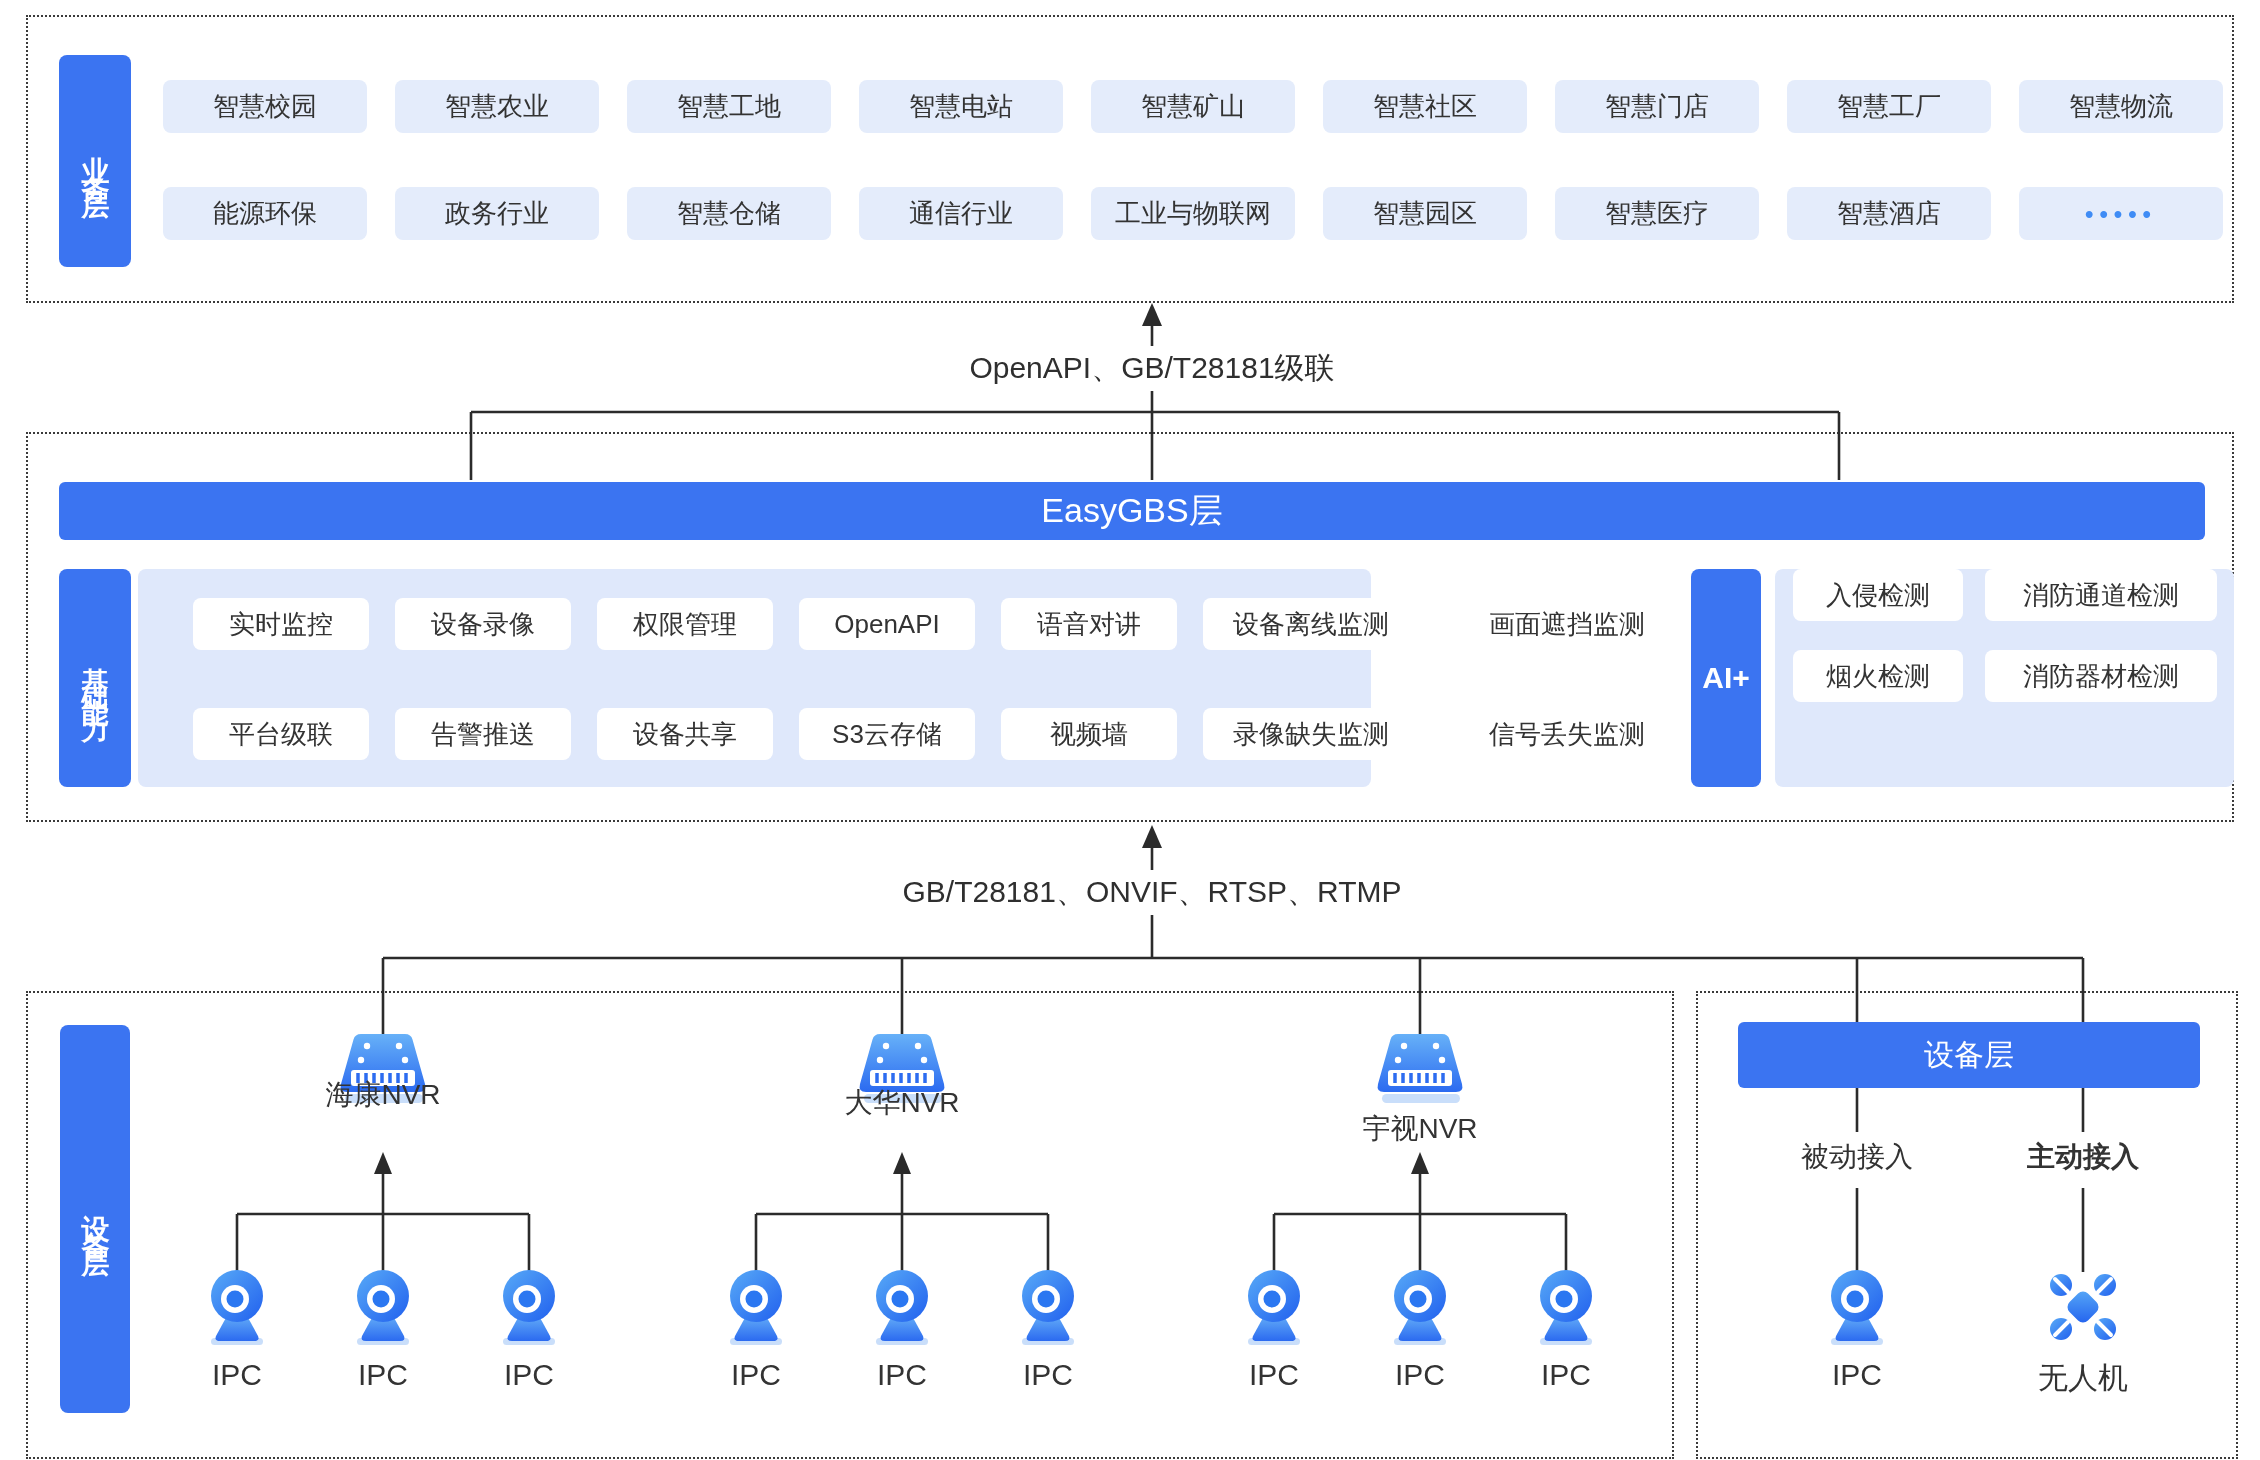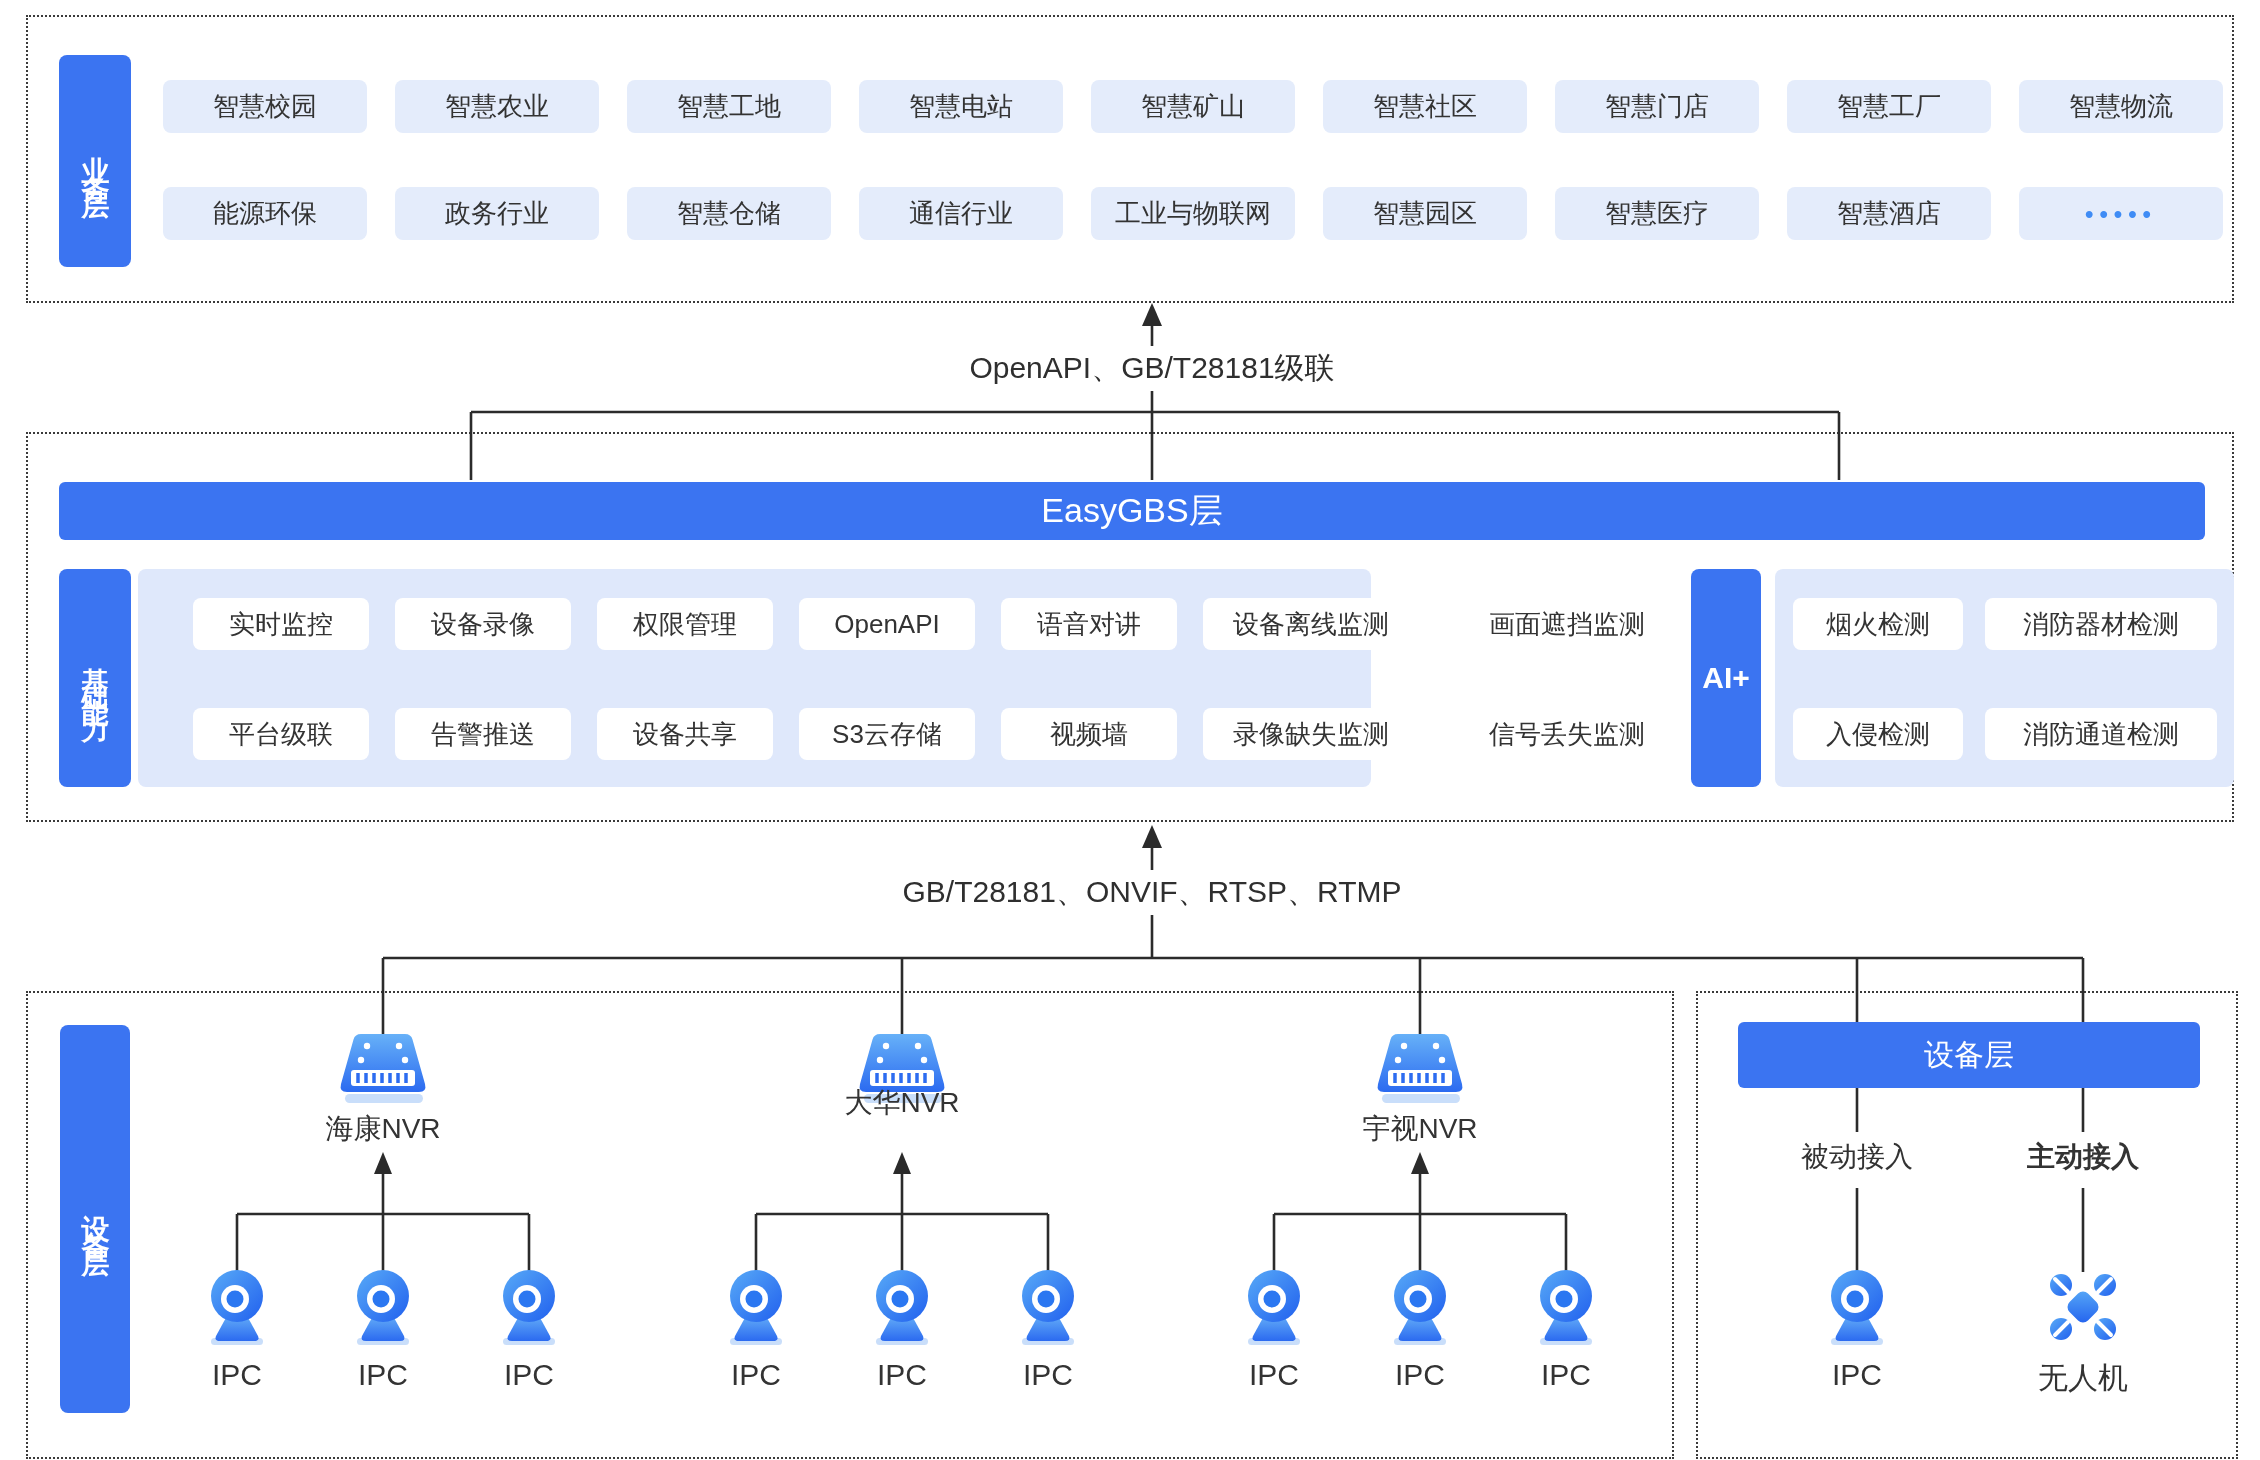--- a/index.html
+++ b/index.html
@@ -136,27 +136,27 @@
         <div class="wchip">S3云存储</div>
         <div class="wchip">视频墙</div>
         <div class="wchip w6">录像缺失监测</div>
         <div class="wchip w7">信号丢失监测</div>
       </div>
     </div>
     <div class="vlabel" style="left:1663px;top:135px;width:70px;height:218px;">
       <span style="color:#fff;font-size:30px;font-weight:bold;">AI+</span>
     </div>
     <div class="panel" style="left:1747px;top:135px;width:459px;height:218px;">
+      <div class="ai-row">
+        <div class="wchip a1">入侵检测</div>
+        <div class="wchip a2">消防通道检测</div>
+      </div>
       <div class="ai-row r1">
         <div class="wchip a1">烟火检测</div>
         <div class="wchip a2">消防器材检测</div>
-      </div>
-      <div class="ai-row">
-        <div class="wchip a1">入侵检测</div>
-        <div class="wchip a2">消防通道检测</div>
       </div>
     </div>
   </div>
 
   <div class="box" style="left:26px;top:991px;width:1648px;height:468px;">
     <div class="vlabel" style="left:32px;top:32px;width:70px;height:388px;">
       <span class="vtext">设备层</span>
     </div>
   </div>
 
@@ -219,21 +219,21 @@
 
   <div class="node" style="left:331px;top:1030px;"><svg width="104" height="76">
         <use href="#sym-nvr"></use>
       </svg></div>
   <div class="node" style="left:850px;top:1030px;"><svg width="104" height="76">
         <use href="#sym-nvr"></use>
       </svg></div>
   <div class="node" style="left:1368px;top:1030px;"><svg width="104" height="76">
         <use href="#sym-nvr"></use>
       </svg></div>
-  <div class="node-label" style="left:273px;top:1110px;width:220px;">海康NVR</div>
+  <div class="node-label" style="left:273px;top:1076px;width:220px;">海康NVR</div>
   <div class="node-label" style="left:792px;top:1084px;width:220px;">大华NVR</div>
   <div class="node-label" style="left:1310px;top:1110px;width:220px;">宇视NVR</div>
 
   <div class="node" style="left:202px;top:1268px;"><svg width="70" height="78">
         <use href="#sym-ipc"></use>
       </svg></div>
   <div class="node" style="left:348px;top:1268px;"><svg width="70" height="78">
         <use href="#sym-ipc"></use>
       </svg></div>
   <div class="node" style="left:494px;top:1268px;"><svg width="70" height="78">

